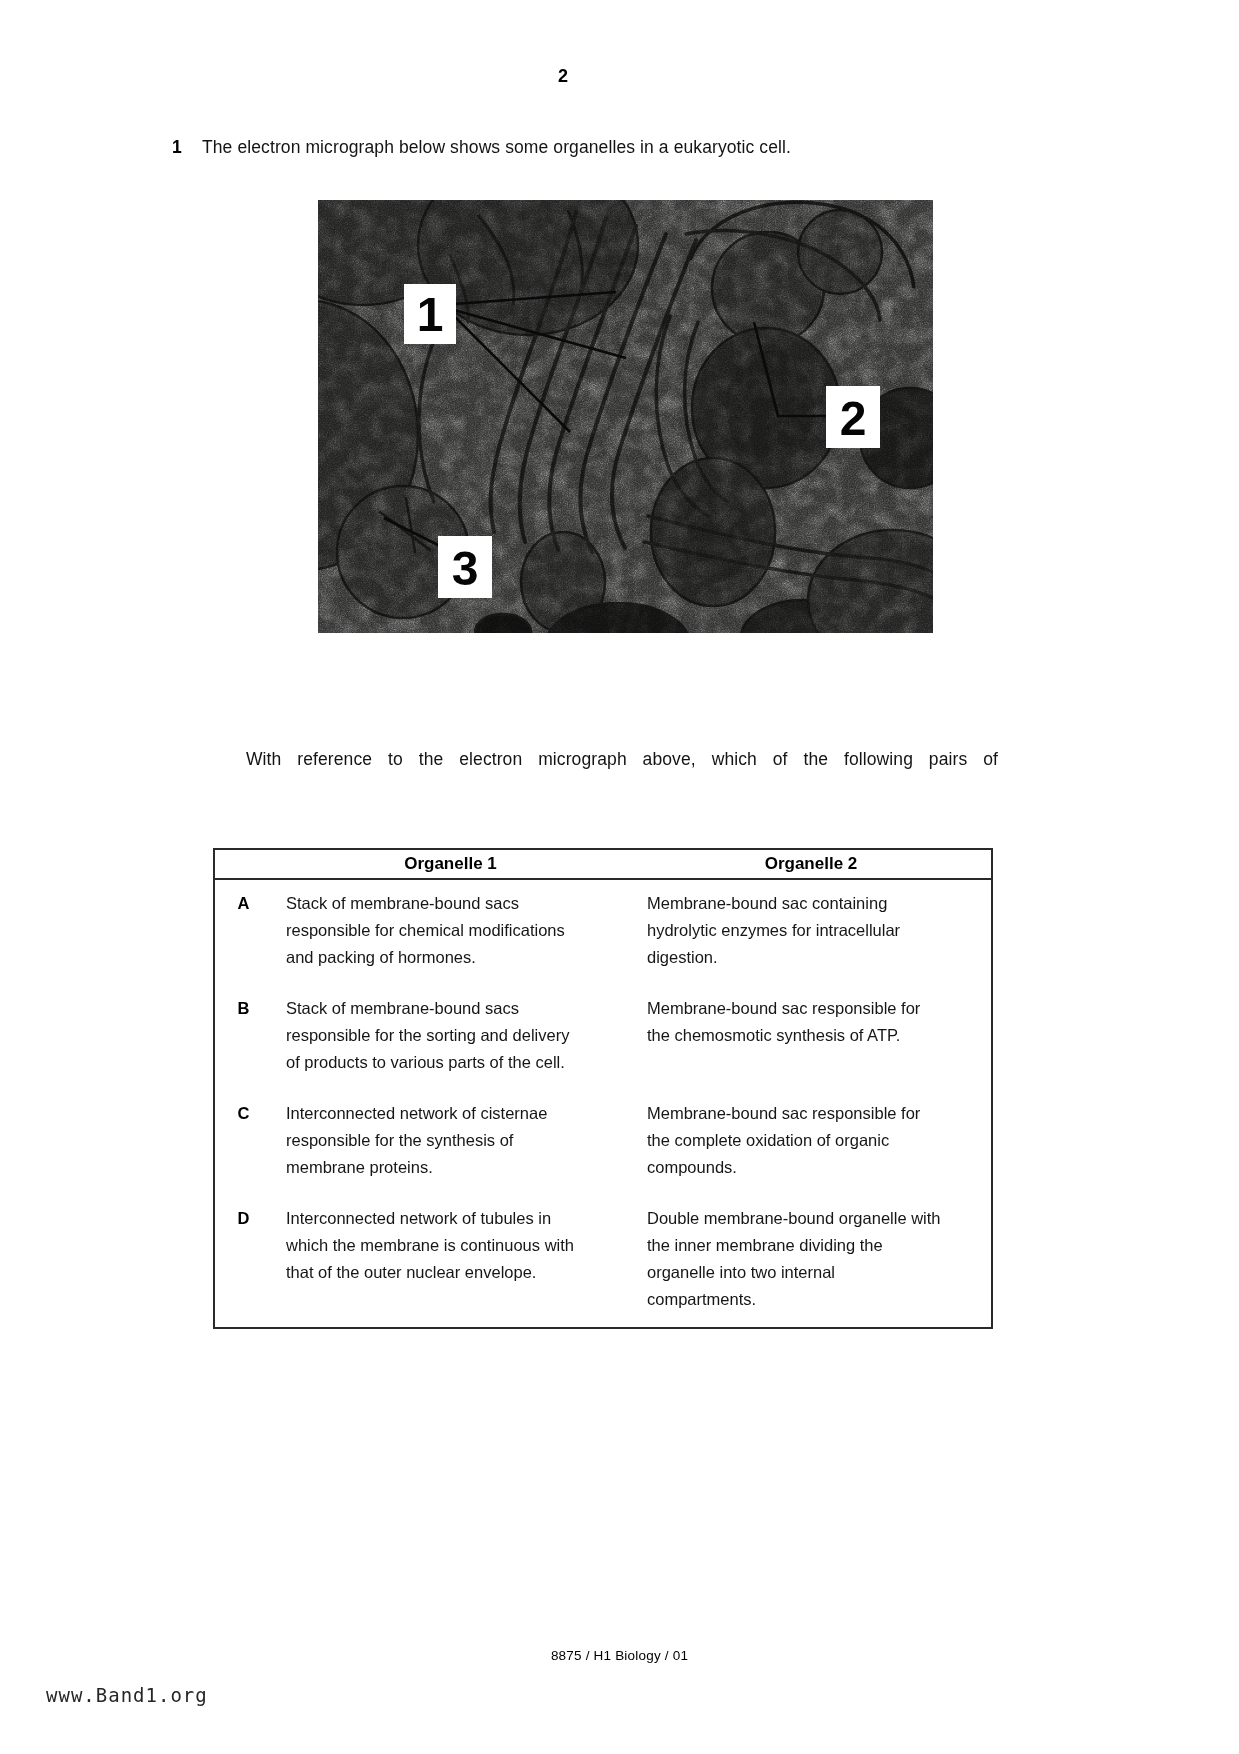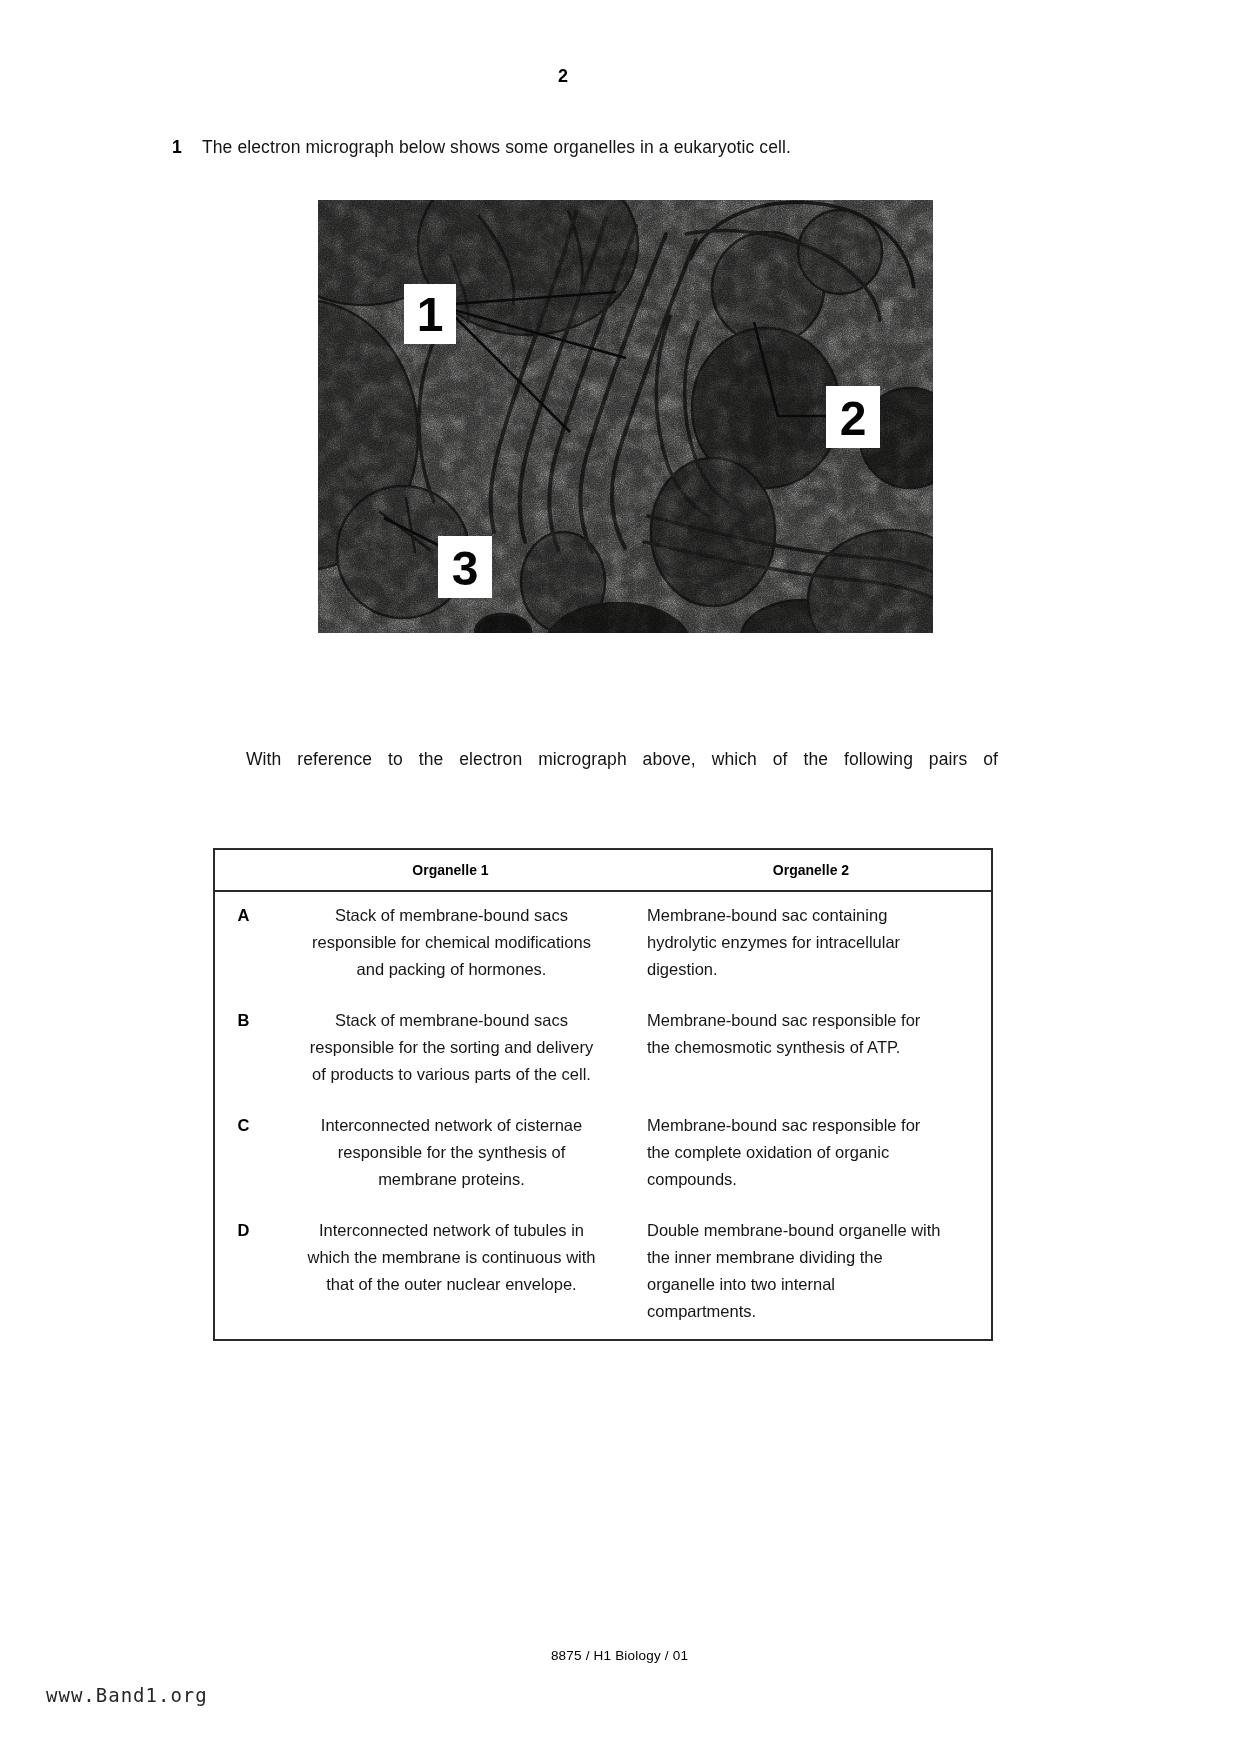--- a/index.html
+++ b/index.html
@@ -35,35 +35,35 @@
     border-collapse:collapse;table-layout:fixed;
     font-size:16.5px;color:#161616;
   }
   table.mcq,table.mcq th,table.mcq td{border:0 solid #2a2a2a;}
   table.mcq{border:2px solid #2a2a2a;}
   th.h-blank{width:47px;border-right:1.5px solid #2a2a2a;}
   th.h-org1{width:353px;border-right:1.5px solid #2a2a2a;}
   th.h-org2{width:352px;}
   table.mcq thead th{
     border-bottom:2.5px solid #2a2a2a;
-    font-size:14px;font-weight:bold;color:#000;
-    padding:12px 4px;text-align:center;
+    font-size:17px;font-weight:bold;color:#000;
+    padding:4px 4px;text-align:center;
   }
   table.mcq tbody td{
     vertical-align:top;
     padding:10px 14px 14px 16px;
     line-height:27px;
     white-space:pre-line;
   }
   td.letter{
     text-align:center;font-weight:bold;color:#000;
     padding:10px 2px 14px 2px;
     border-right:1.5px solid #2a2a2a;
   }
-  td.org1{border-right:1.5px solid #2a2a2a;text-align:center;}
+  td.org1{border-right:1.5px solid #2a2a2a;}
 
   .footer{
     position:absolute;top:1648px;left:0;width:1239px;
     text-align:center;font-size:13.5px;color:#000000;letter-spacing:0.2px;
   }
   .watermark{
     position:absolute;top:1684px;left:46px;
     font-family:"DejaVu Sans Mono","Liberation Mono",monospace;
     font-size:19px;color:#262626;letter-spacing:1px;
   }

